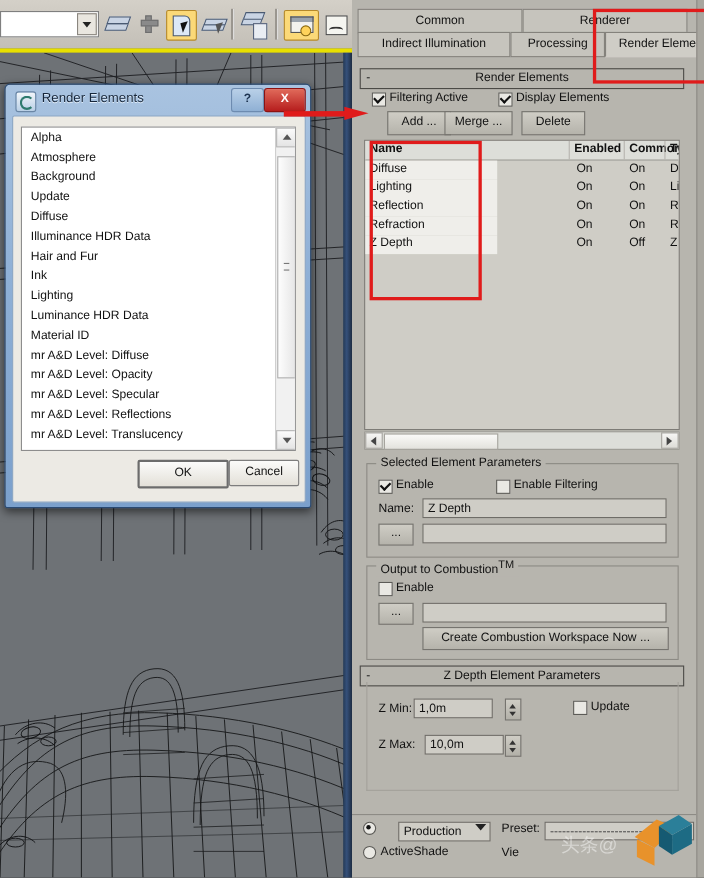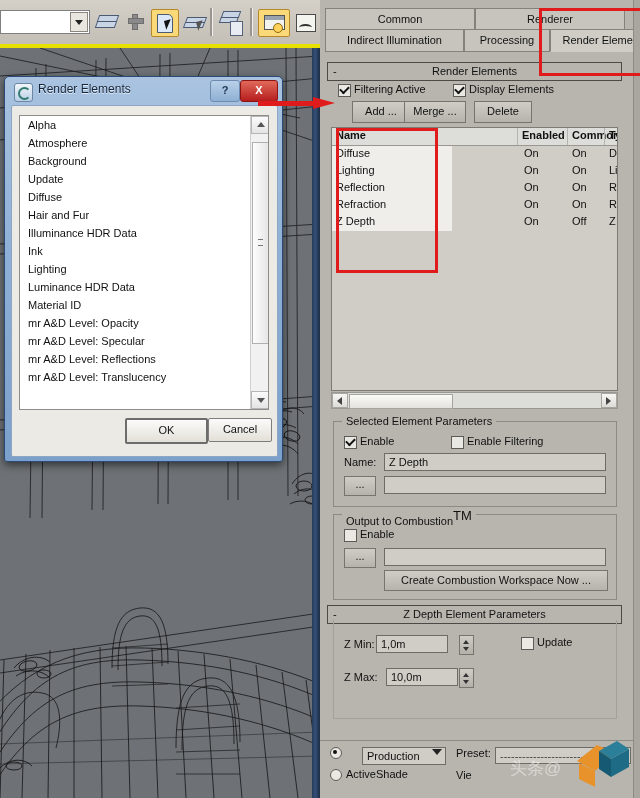--- a/index.html
+++ b/index.html
@@ -314,26 +314,27 @@
         <div class="dlg-btn" id="dlg-close">X</div>
       </div>
       <div id="dlg-body">
         <div id="dlg-listwrap">
           <div id="dlg-list">
               <div class="le-item">Alpha</div>
               <div class="le-item">Atmosphere</div>
               <div class="le-item">Background</div>
               <div class="le-item">Update</div>
               <div class="le-item">Diffuse</div>
+              <div class="le-item">Illuminance HDR Data</div>
               <div class="le-item">Hair and Fur</div>
-              <div class="le-item">Illuminance HDR Data</div>
               <div class="le-item">Ink</div>
               <div class="le-item">Lighting</div>
               <div class="le-item">Luminance HDR Data</div>
               <div class="le-item">Material ID</div>
+              <div class="le-item">mr A&amp;D Level: Diffuse</div>
               <div class="le-item">mr A&amp;D Level: Opacity</div>
               <div class="le-item">mr A&amp;D Level: Specular</div>
               <div class="le-item">mr A&amp;D Level: Reflections</div>
               <div class="le-item">mr A&amp;D Level: Translucency</div>
             </div>
           <div id="dlg-scroll">
             <div class="sb-btn up">
                 <i></i>
               </div>
             <div id="sb-thumb"></div>
@@ -442,21 +443,21 @@
       <div class="chk" style="left:131px;top:436px"></div>
       <div class="lbl" style="left:147px;top:435px">Enable Filtering</div>
 
       <div class="lbl" style="left:24px;top:456px">Name:</div>
       <div class="txtbox" style="left:64px;top:453px;width:222px;height:18px">Z Depth</div>
       <div class="btn3d" style="left:24px;top:476px;width:30px;height:18px;line-height:15px">...</div>
       <div class="txtbox" style="left:64px;top:476px;width:222px;height:18px"></div>
 
       <div class="group" style="left:13px;top:514px;width:282px;height:84px">
         <div class="group-title">
-          <span>Output to Combustion</span><sup style="font-size:13px">TM</sup>
+          <span>Output to Combustion</span><sup style="font-size:10px">TM</sup>
         </div>
       </div>
       <div class="chk" style="left:24px;top:529px"></div>
       <div class="lbl" style="left:40px;top:528px">Enable</div>
       <div class="btn3d" style="left:24px;top:548px;width:30px;height:18px;line-height:15px">...</div>
       <div class="txtbox" style="left:64px;top:548px;width:222px;height:18px"></div>
       <div class="btn3d" style="left:64px;top:570px;width:222px;height:19px;line-height:18px">Create Combustion Workspace Now ...</div>
 
       <div class="rollout" style="top:605px">
         <span class="minus">-</span>

